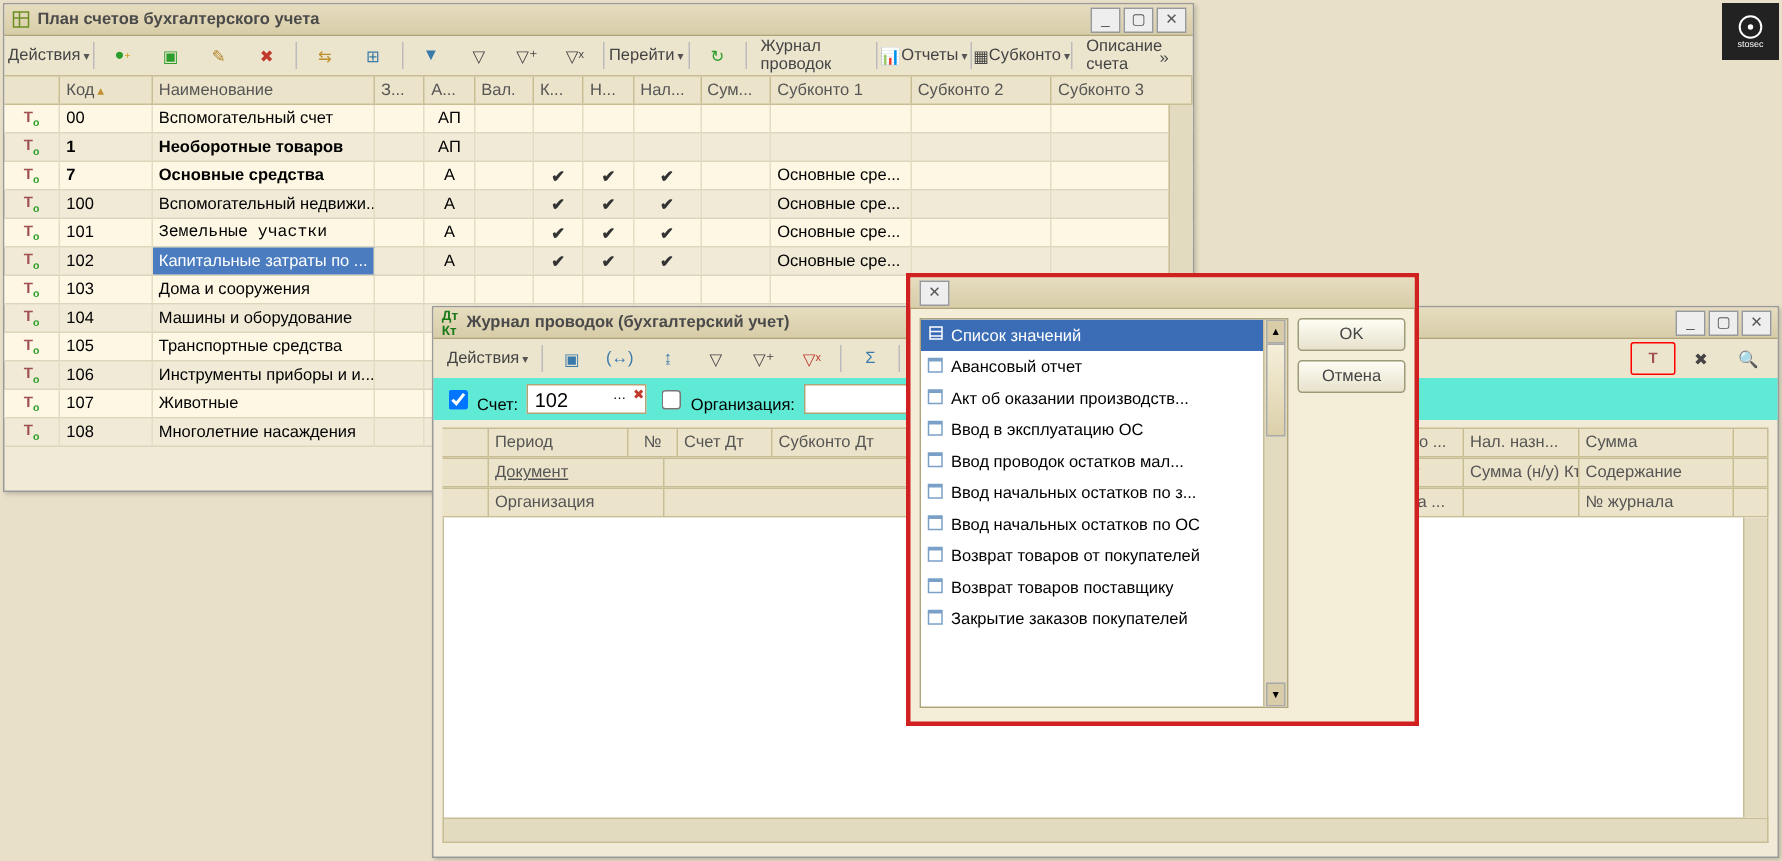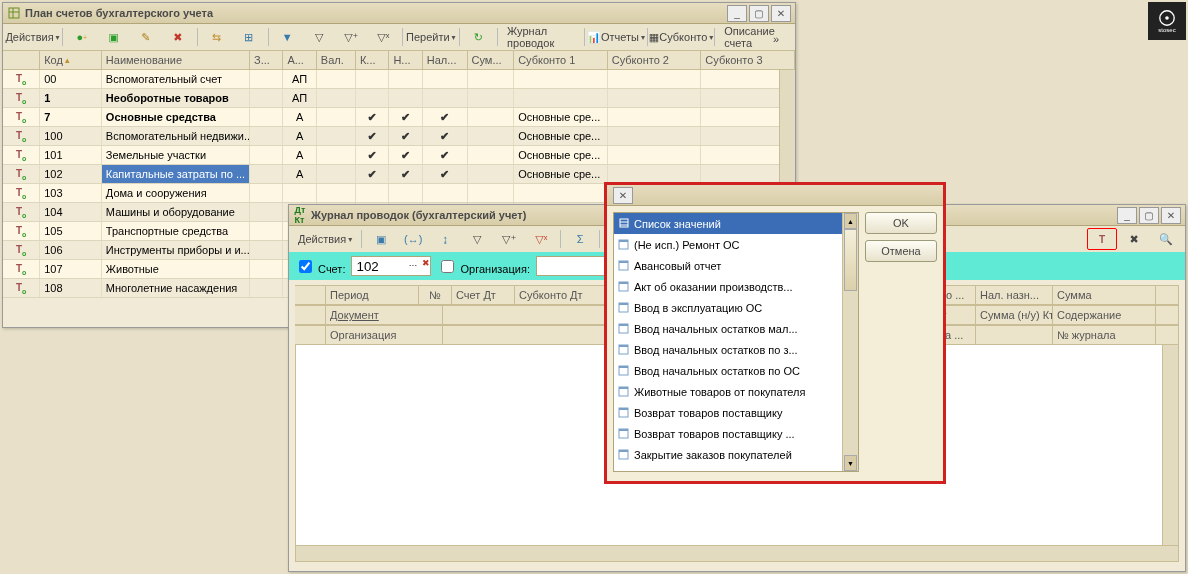--- a/index.html
+++ b/index.html
@@ -196,21 +196,21 @@
           <div class="gc" style="width:40px;"></div>
           <div class="gc" style="width:90px;">Основные сре...</div>
           <div class="gc" style="width:90px;"></div>
           <div class="gc" style="width:90px;"></div>
         </div>
         <div class="grow alt">
           <div class="gc c" style="width:30px;">
             <span class="t-icon">T<sub style="font-size:7px;color:#2a9d2a;">o</sub></span>
           </div>
           <div class="gc" style="width:56px;">101</div>
-          <div class="gc" style="width:148px;">Земельные участки</div>
+          <div class="gc" style="width:148px;font-family:Liberation Mono, monospace;">Земельные участки</div>
           <div class="gc" style="width:26px;"></div>
           <div class="gc c" style="width:26px;">А</div>
           <div class="gc" style="width:32px;"></div>
           <div class="gc c" style="width:26px;">
             <span class="check">✔</span>
           </div>
           <div class="gc c" style="width:26px;">
             <span class="check">✔</span>
           </div>
           <div class="gc c" style="width:38px;">
@@ -459,27 +459,20 @@
                 <line x1="2" y1="5" x2="10" y2="5" stroke="#fff"></line>
                 <line x1="2" y1="8" x2="10" y2="8" stroke="#fff"></line>
               </svg></span>
             <span>Список значений</span>
           </div>
           <div class="listitem">
             <span><svg width="12" height="12">
                 <rect x="1" y="2" width="9" height="9" fill="#fff" stroke="#7aa0c8"></rect>
                 <rect x="1" y="2" width="9" height="2" fill="#7aa0c8"></rect>
               </svg></span>
-            <span>(Не исп.) Ремонт ОС</span>
-          </div>
-          <div class="listitem">
-            <span><svg width="12" height="12">
-                <rect x="1" y="2" width="9" height="9" fill="#fff" stroke="#7aa0c8"></rect>
-                <rect x="1" y="2" width="9" height="2" fill="#7aa0c8"></rect>
-              </svg></span>
             <span>Авансовый отчет</span>
           </div>
           <div class="listitem">
             <span><svg width="12" height="12">
                 <rect x="1" y="2" width="9" height="9" fill="#fff" stroke="#7aa0c8"></rect>
                 <rect x="1" y="2" width="9" height="2" fill="#7aa0c8"></rect>
               </svg></span>
             <span>Акт об оказании производств...</span>
           </div>
           <div class="listitem">
@@ -487,56 +480,49 @@
                 <rect x="1" y="2" width="9" height="9" fill="#fff" stroke="#7aa0c8"></rect>
                 <rect x="1" y="2" width="9" height="2" fill="#7aa0c8"></rect>
               </svg></span>
             <span>Ввод в эксплуатацию ОС</span>
           </div>
           <div class="listitem">
             <span><svg width="12" height="12">
                 <rect x="1" y="2" width="9" height="9" fill="#fff" stroke="#7aa0c8"></rect>
                 <rect x="1" y="2" width="9" height="2" fill="#7aa0c8"></rect>
               </svg></span>
-            <span>Ввод начальных остатков мал...</span>
+            <span>Ввод проводок остатков мал...</span>
           </div>
           <div class="listitem">
             <span><svg width="12" height="12">
                 <rect x="1" y="2" width="9" height="9" fill="#fff" stroke="#7aa0c8"></rect>
                 <rect x="1" y="2" width="9" height="2" fill="#7aa0c8"></rect>
               </svg></span>
             <span>Ввод начальных остатков по з...</span>
           </div>
           <div class="listitem">
             <span><svg width="12" height="12">
                 <rect x="1" y="2" width="9" height="9" fill="#fff" stroke="#7aa0c8"></rect>
                 <rect x="1" y="2" width="9" height="2" fill="#7aa0c8"></rect>
               </svg></span>
             <span>Ввод начальных остатков по ОС</span>
           </div>
           <div class="listitem">
             <span><svg width="12" height="12">
                 <rect x="1" y="2" width="9" height="9" fill="#fff" stroke="#7aa0c8"></rect>
                 <rect x="1" y="2" width="9" height="2" fill="#7aa0c8"></rect>
               </svg></span>
-            <span>Животные товаров от покупателя</span>
+            <span>Возврат товаров от покупателей</span>
           </div>
           <div class="listitem">
             <span><svg width="12" height="12">
                 <rect x="1" y="2" width="9" height="9" fill="#fff" stroke="#7aa0c8"></rect>
                 <rect x="1" y="2" width="9" height="2" fill="#7aa0c8"></rect>
               </svg></span>
             <span>Возврат товаров поставщику</span>
-          </div>
-          <div class="listitem">
-            <span><svg width="12" height="12">
-                <rect x="1" y="2" width="9" height="9" fill="#fff" stroke="#7aa0c8"></rect>
-                <rect x="1" y="2" width="9" height="2" fill="#7aa0c8"></rect>
-              </svg></span>
-            <span>Возврат товаров поставщику ...</span>
           </div>
           <div class="listitem">
             <span><svg width="12" height="12">
                 <rect x="1" y="2" width="9" height="9" fill="#fff" stroke="#7aa0c8"></rect>
                 <rect x="1" y="2" width="9" height="2" fill="#7aa0c8"></rect>
               </svg></span>
             <span>Закрытие заказов покупателей</span>
           </div>
         </div>
       <div class="scrollv" style="height:100%;">

